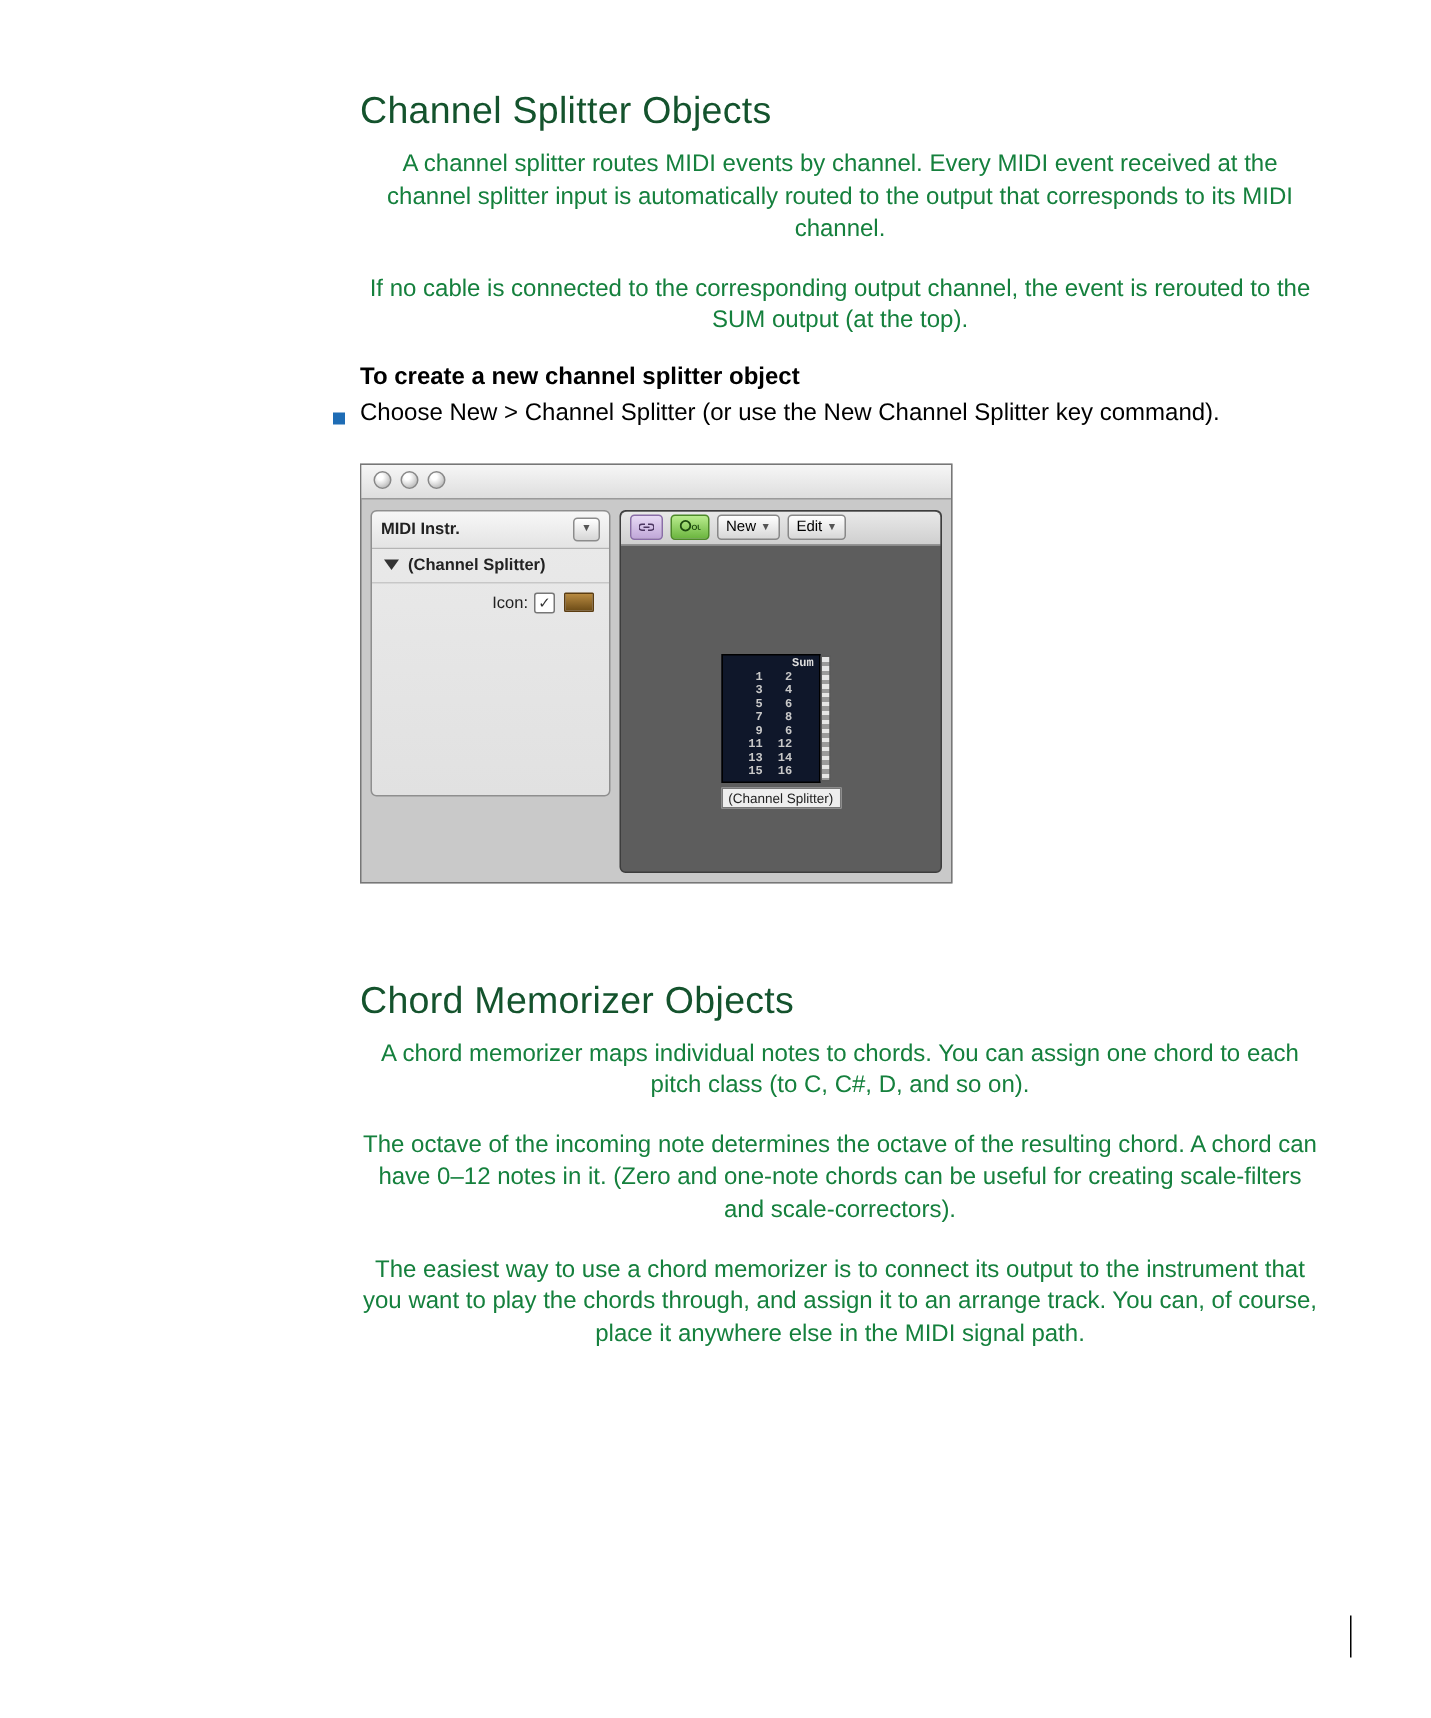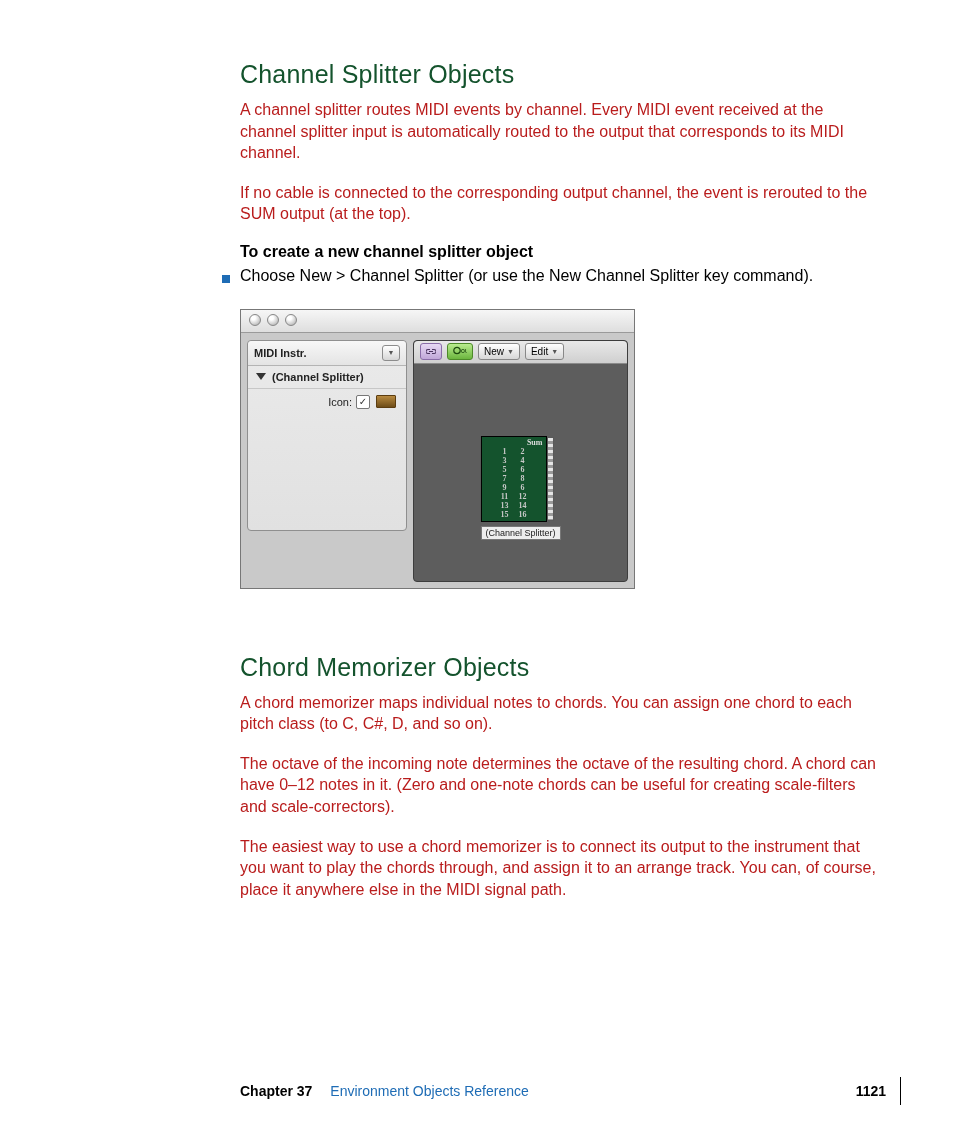--- a/index.html
+++ b/index.html
@@ -2,21 +2,21 @@
 <html><head>
 <meta charset="utf-8">
 <style>
   html, body { margin:0; padding:0; background:#fff; }
   body { font-family: "Myriad Pro", "Segoe UI", "Helvetica Neue", Arial, sans-serif;
          width:954px; height:1145px; position:relative; color:#000; }
   .page { position:absolute; left:0; top:0; width:954px; height:1145px; }
   .content { position:absolute; left:240px; top:60px; width:640px; }
   h2 { color:#14532d; font-weight:400; font-size:25px; margin:0 0 4px 0;
        letter-spacing:0.2px; }
-  p { font-size:16px; line-height:1.35; margin:10px 0 18px 0; color:#b91c1c; }
+  p { font-size:16px; line-height:1.35; margin:10px 0 18px 0; color:#15803d;text-align:center; }
   .subhead { font-weight:700; font-size:16px; margin:0 0 4px 0; }
   .bullet-row { display:flex; margin-left:-18px; margin-bottom:22px;align-items:center; }
   .bullet { width:8px; height:8px; background:#1e6cb5; margin:7px 10px 0 0;
             flex:0 0 auto; }
   .bullet-text { font-size:16px; line-height:1.35; }
   .second-section { margin-top:64px; }
 
   
   .shot {
     width:395px; height:280px; margin-top:12px;
@@ -89,24 +89,24 @@
           display:flex; align-items:center; padding:0 5px; gap:3px; }
   .tbtn.green { background:linear-gradient(#b9ec8e,#6bb53e); border-color:#4d8a29; }
   .tbtn.purple { background:linear-gradient(#e7d9f4,#c0a7d8); border-color:#8a6da8; }
   .tri-sm { font-size:7px; color:#555; }
 
   .splitter-obj {
     position:absolute; left:50%; top:95px; transform:translateX(-50%);
     text-align:center;
   }
   .splitter-box {
-    width:64px; background:#14532d; color:#c8c8c8;
+    width:64px; background:#0f172a; color:#c8c8c8;
     font-size:8px; line-height:1; padding:2px 0 1px;
     border:1px solid #000; position:relative;
-    font-family:Liberation Serif, serif; font-weight:700;
+    font-family:Liberation Mono, monospace; font-weight:700;text-align:right;
   }
   .sum-lbl { position:absolute; right:3px; top:2px; font-size:8px; color:#ddd; }
   .cols { display:flex; justify-content:center; gap:10px; padding-top:9px; }
   .col { display:flex; flex-direction:column; }
   .col span { height:9px; }
   .plug-strip {
     position:absolute; right:-8px; top:0; width:7px; height:100%;
     background:repeating-linear-gradient(#e6e6e6 0 3px,#9a9a9a 3px 6px);
     border:1px solid #5a5a5a; box-sizing:border-box;
   }
@@ -225,20 +225,14 @@
     </div>
 
     <div class="second-section">
       <h2>Chord Memorizer Objects</h2>
       <p>A chord memorizer maps individual notes to chords. You can assign one chord to each pitch class (to C, C#, D, and so on).</p>
       <p>The octave of the incoming note determines the octave of the resulting chord. A chord can have 0–12 notes in it. (Zero and one-note chords can be useful for creating scale-filters and scale-correctors).</p>
       <p>The easiest way to use a chord memorizer is to connect its output to the instrument that you want to play the chords through, and assign it to an arrange track. You can, of course, place it anywhere else in the MIDI signal path.</p>
     </div>
   </div>
 
-  <div class="footer">
-    <span class="chap">Chapter 37</span>
-    <span class="sep"></span>
-    <span class="title">Environment Objects Reference</span>
-    <span class="pnum">1121</span>
-  </div>
   <div class="foot-rule"></div>
 </div>
 
 </body></html>

